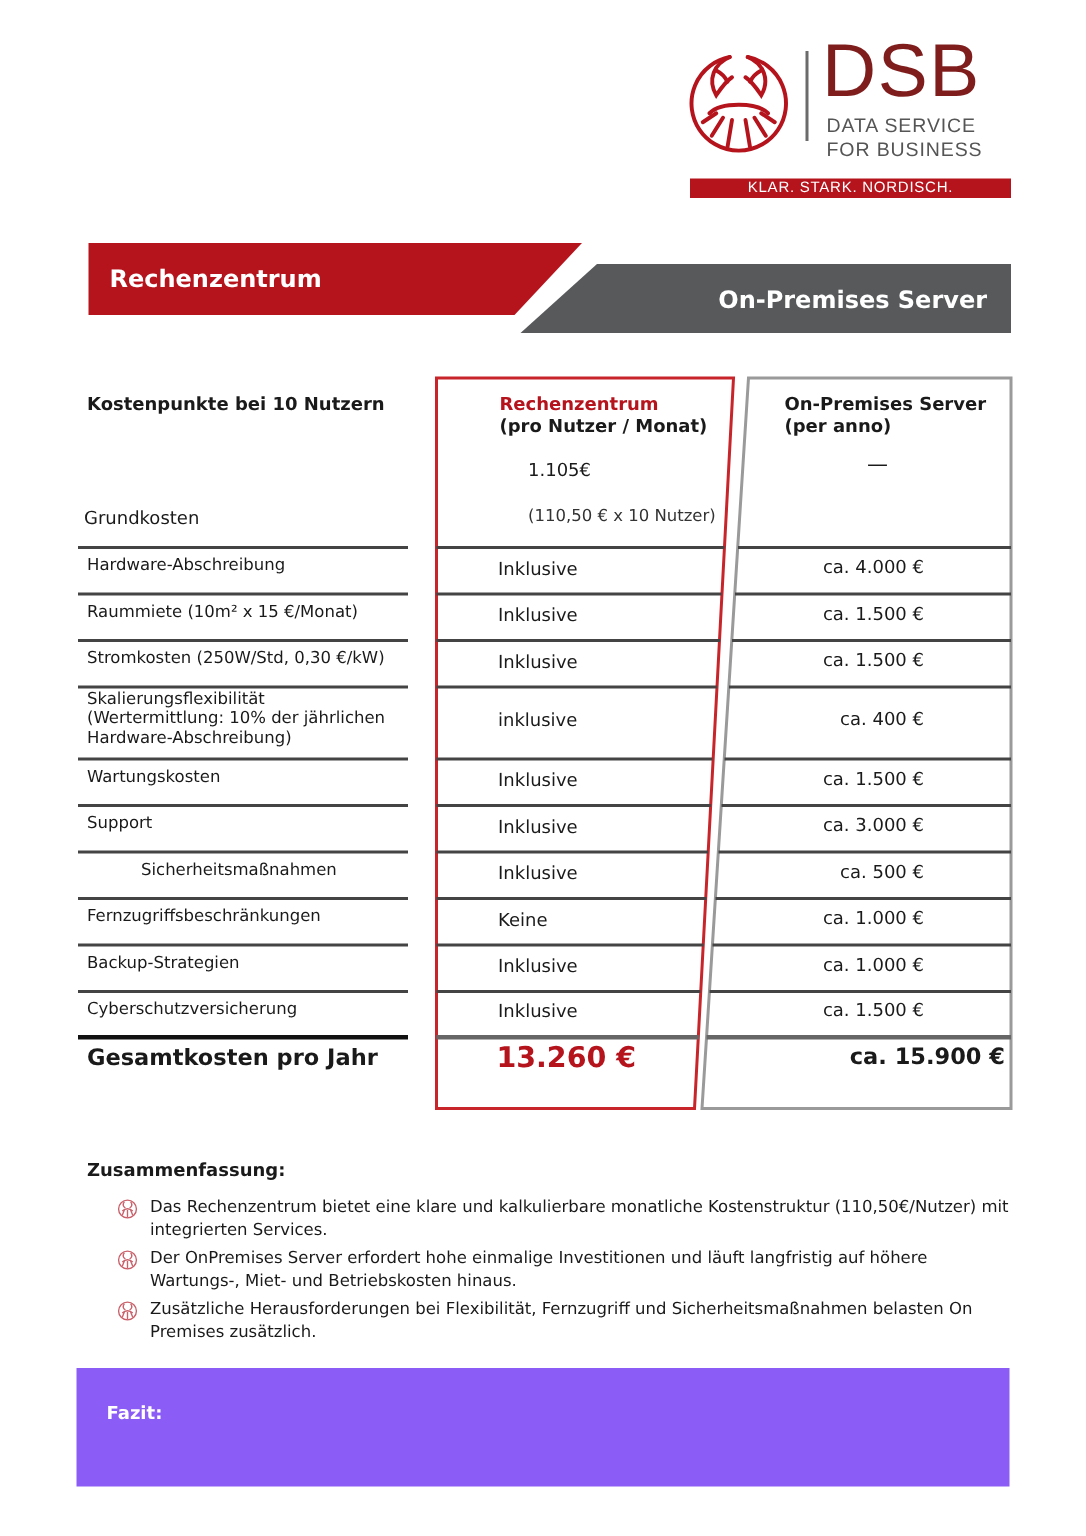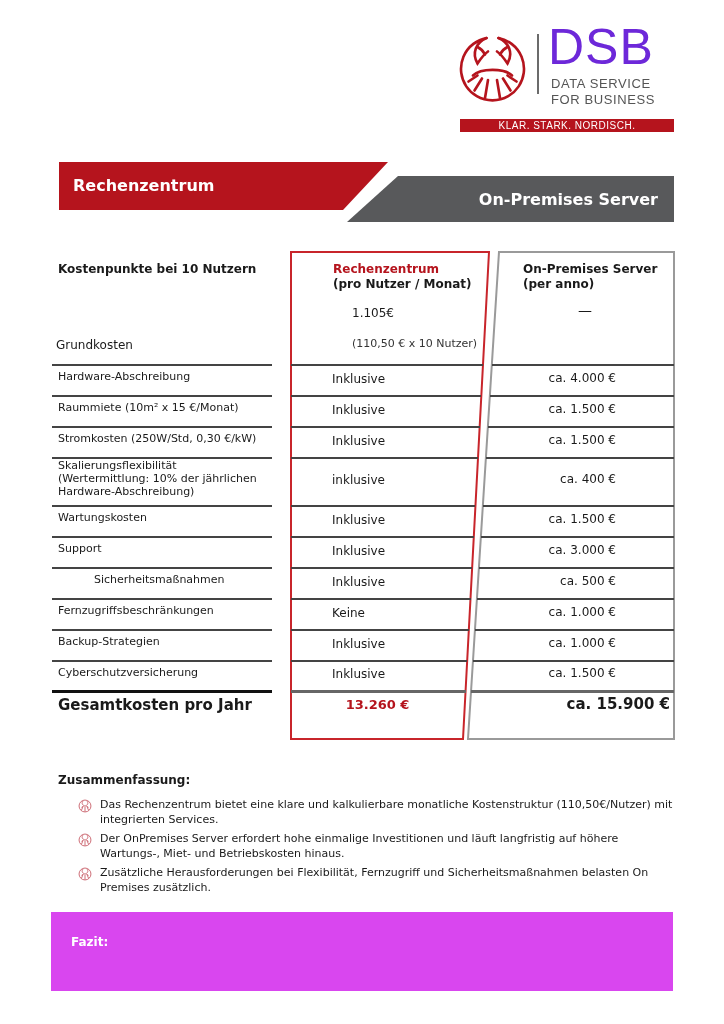--- a/index.html
+++ b/index.html
@@ -3,21 +3,21 @@
 <meta charset="utf-8">
 <style>
   * { box-sizing: border-box; margin: 0; padding: 0; }
   html, body { width: 724px; height: 1024px; background: #ffffff; overflow: hidden; }
   body { position: relative; font-family: "DejaVu Sans", sans-serif; color: #1a1a1a; }
 
   
   .logo { position: absolute; left: 455px; top: 30px; width: 225px; height: 110px; }
   .logo-mark { position: absolute; left: 0; top: 2px; width: 75px; height: 75px; }
   .logo-sep { position: absolute; left: 82px; top: 4px; width: 2px; height: 60px; background: #6b6b6b; }
-  .logo-dsb { position: absolute; left: 93px; top: -8px; font-family: "Liberation Sans", sans-serif; font-size: 50px; color: #6d28d9; letter-spacing: 1px; line-height: 50px; }
+  .logo-dsb { position: absolute; left: 93px; top: -8px; font-family: "Liberation Sans", sans-serif; font-size: 50px; color: #7f1d1d; letter-spacing: 1px; line-height: 50px; }
   .logo-sub1 { position: absolute; left: 96px; top: 46px; font-family: "Liberation Sans", sans-serif; font-size: 13px; color: #555; letter-spacing: 0.6px; }
   .logo-sub2 { position: absolute; left: 96px; top: 62px; font-family: "Liberation Sans", sans-serif; font-size: 13px; color: #555; letter-spacing: 0.6px; }
   .tagline { position: absolute; left: 460px; top: 119px; width: 214px; height: 13px; background: #b5141d; color: #fff; font-family: "Liberation Sans", sans-serif; font-size: 10px; letter-spacing: 0.5px; text-align: center; line-height: 13px; }
 
   
   .banner { position: absolute; left: 0; top: 0; width: 724px; height: 240px; pointer-events: none; }
   .banner-red-text { position: absolute; left: 73px; top: 176px; color: #fff; font-weight: bold; font-size: 16px; }
   .banner-grey-text { position: absolute; right: 66px; top: 190px; color: #fff; font-weight: bold; font-size: 16px; }
 
   
@@ -33,31 +33,31 @@
   .grund-rz-sub { position: absolute; left: 352px; top: 337px; font-size: 11px; color: #333; }
   .grund-op { position: absolute; left: 578px; top: 302px; font-size: 14px; }
 
   .row { position: absolute; left: 0; width: 724px; }
   .row .label { position: absolute; left: 58px; font-size: 11px; line-height: 13px; }
   .row .rz { position: absolute; left: 332px; font-size: 12px; }
   .row .op { position: absolute; right: 108px; font-size: 12px; }
   .rowline { position: absolute; height: 1.5px; background: #444; }
 
   .total-label { position: absolute; left: 58px; top: 696px; font-size: 15px; font-weight: bold; }
-  .total-rz { position: absolute; left: 290px; width: 175px; top: 695px; text-align: center; font-size: 13px; font-weight: bold; color: #b5141d; line-height: 20px; }
+  .total-rz { position: absolute; left: 290px; width: 175px; top: 695px; text-align: center; font-size: 19px; font-weight: bold; color: #b5141d; line-height: 20px; }
   .total-op { position: absolute; left: 470px; width: 200px; top: 695px; text-align: right; font-size: 15px; font-weight: bold; }
 
   
   .sum-title { position: absolute; left: 58px; top: 773px; font-size: 12px; font-weight: bold; }
   .bullet { position: absolute; left: 78px; width: 600px; }
   .bullet .ico { position: absolute; left: 0; top: 1px; width: 14px; height: 14px; }
   .bullet .txt { position: absolute; left: 22px; width: 580px; font-size: 11px; line-height: 15px; }
 
   
-  .fazit { position: absolute; left: 51px; top: 912px; width: 622px; height: 79px; background: #d946ef; color: #fff; }
+  .fazit { position: absolute; left: 51px; top: 912px; width: 622px; height: 79px; background: #8b5cf6; color: #fff; }
   .fazit-label { position: absolute; left: 20px; top: 23px; font-size: 12px; font-weight: bold; }
   .fazit-text { position: absolute; left: 71px; top: 23px; width: 530px; font-size: 12px; font-weight: bold; line-height: 16px; }
 </style>
 </head>
 <body>
 
 <div class="logo">
   <svg class="logo-mark" viewBox="0 0 100 100">
     <g fill="none" stroke="#b5141d" stroke-width="3.5" stroke-linecap="round">
       <path d="M42 8 A42 42 0 1 0 58 8"></path>

